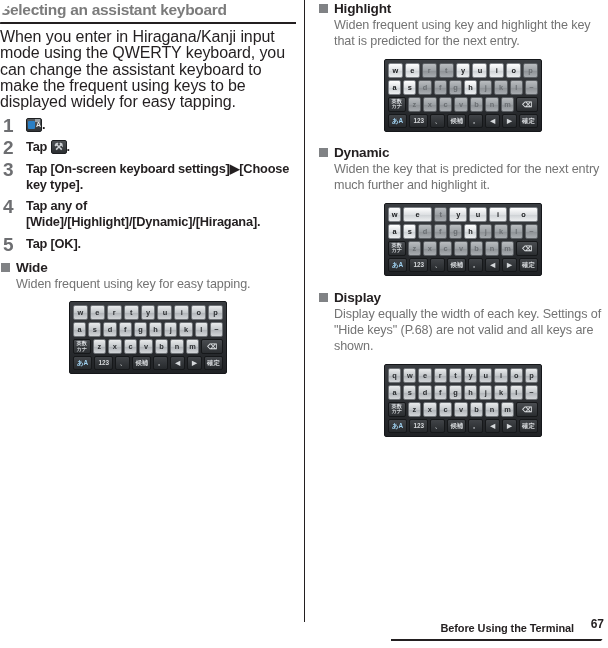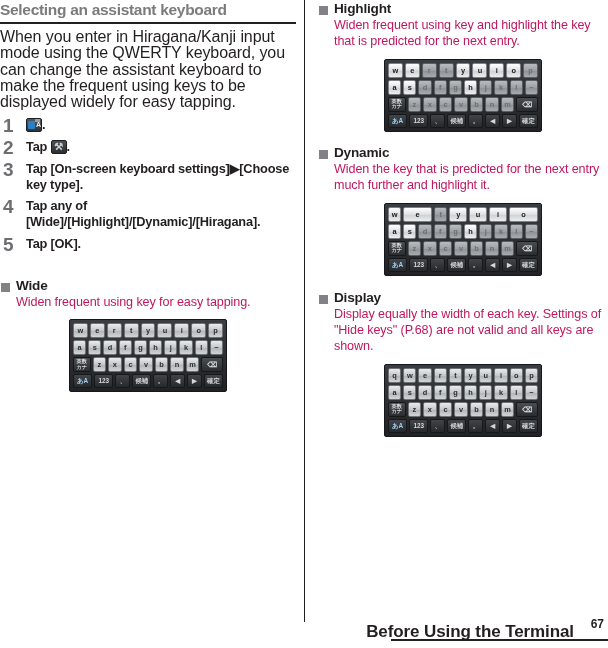--- a/index.html
+++ b/index.html
@@ -7,20 +7,21 @@
     margin: 0; padding: 0;
     width: 608px; height: 648px;
     background: #ffffff;
     font-family: "Liberation Sans", sans-serif;
     color: #231f20;
   }
   .page {
     position: relative;
     width: 608px; height: 648px;
     overflow: hidden;
+    border-radius: 24px;
   }
   .col-left {
     position: absolute;
     left: 0; top: 0;
     width: 296px;
   }
   .col-right {
     position: absolute;
     left: 318px; top: 0;
     width: 290px;
@@ -115,42 +116,42 @@
   .ico.tool-ico .x {
     position: absolute; left: 0; top: 0;
     width: 100%; height: 100%;
     color: #cfd2d5;
     font-size: 10px;
     line-height: 12px;
     text-align: center;
   }
 
   
-  .bullet-block { margin-top: 24px; }
+  .bullet-block { margin-top: 6px; }
   .bullet-head {
     display: flex;
-    align-items: center;
+    align-items: flex-start;
   }
   .bullet-sq {
     width: 9px; height: 9px;
     background: #808285;
     flex: 0 0 9px;
     margin: 4px 6px 0 1px;
   }
   .bullet-label {
     font-size: 13.6px;
     font-weight: bold;
     line-height: 17px;
     color: #231f20;
     letter-spacing: -0.2px;
   }
   .bullet-body {
     font-size: 12.6px;
     line-height: 16.4px;
-    color: #be185d;
+    color: #737373;
     padding-left: 16px;
     letter-spacing: -0.1px;
   }
 
   
   .kbd-wrap {
     display: flex;
     justify-content: center;
     margin-top: 9px;
   }
@@ -233,21 +234,21 @@
   }
   .footer-rule {
     position: absolute;
     left: 391px; top: 19px;
     width: 217px; height: 1.5px;
     background: #231f20;
   }
   .footer-label {
     position: absolute;
     right: 34px; top: 2px;
-    font-size: 17px;
+    font-size: 11px;
     font-weight: bold;
     color: #231f20;
     letter-spacing: -0.1px;
   }
   .footer-pageno {
     position: absolute;
     right: 4px; top: -3px;
     font-size: 12px;
     font-weight: bold;
     color: #231f20;

